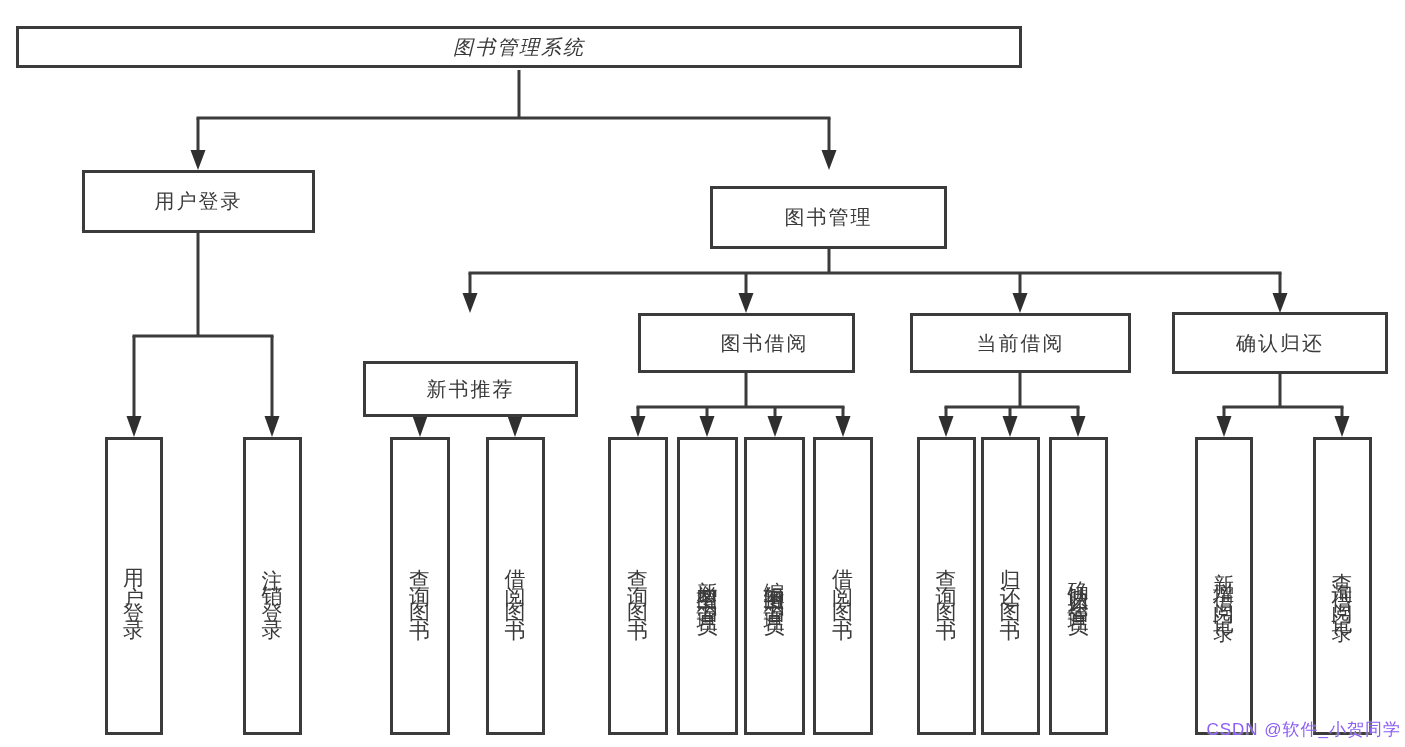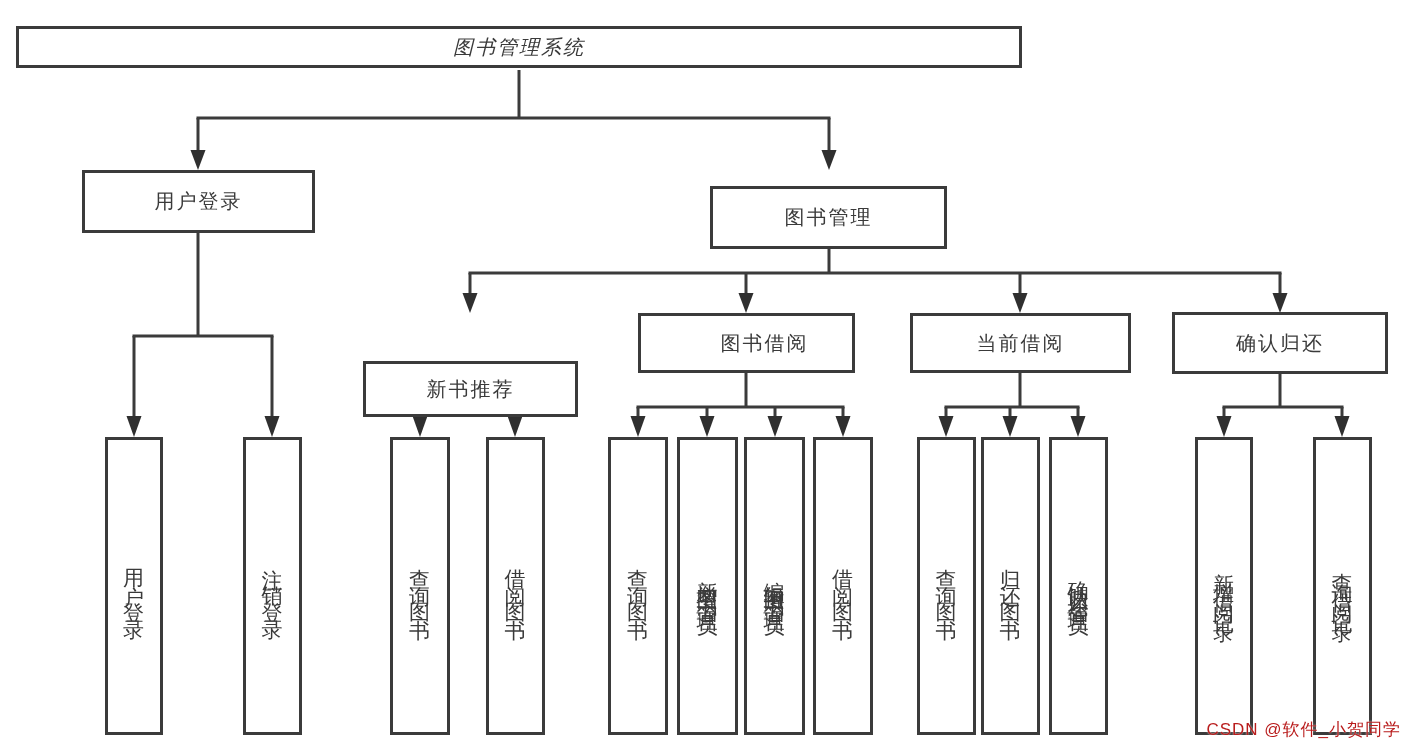--- a/index.html
+++ b/index.html
@@ -28,21 +28,21 @@
   }
   .v-short{letter-spacing:17px;}
   .v-med{letter-spacing:10px;}
   .v-long{letter-spacing:5px;}
   .wire{stroke:#3b3b3b;stroke-width:3;fill:none;}
   .arrow{fill:#2f2f2f;stroke:none;}
   #watermark{
     position:absolute;
     right:4px;bottom:6px;
     font-size:17px;
-    color:#b91c1c;
+    color:#8b5cf6;
     letter-spacing:1px;
     text-shadow:0 0 2px #ffffff;
     z-index:5;
     white-space:nowrap;
   }
 </style>
 </head>
 <body>
 
 <div id="canvas">

